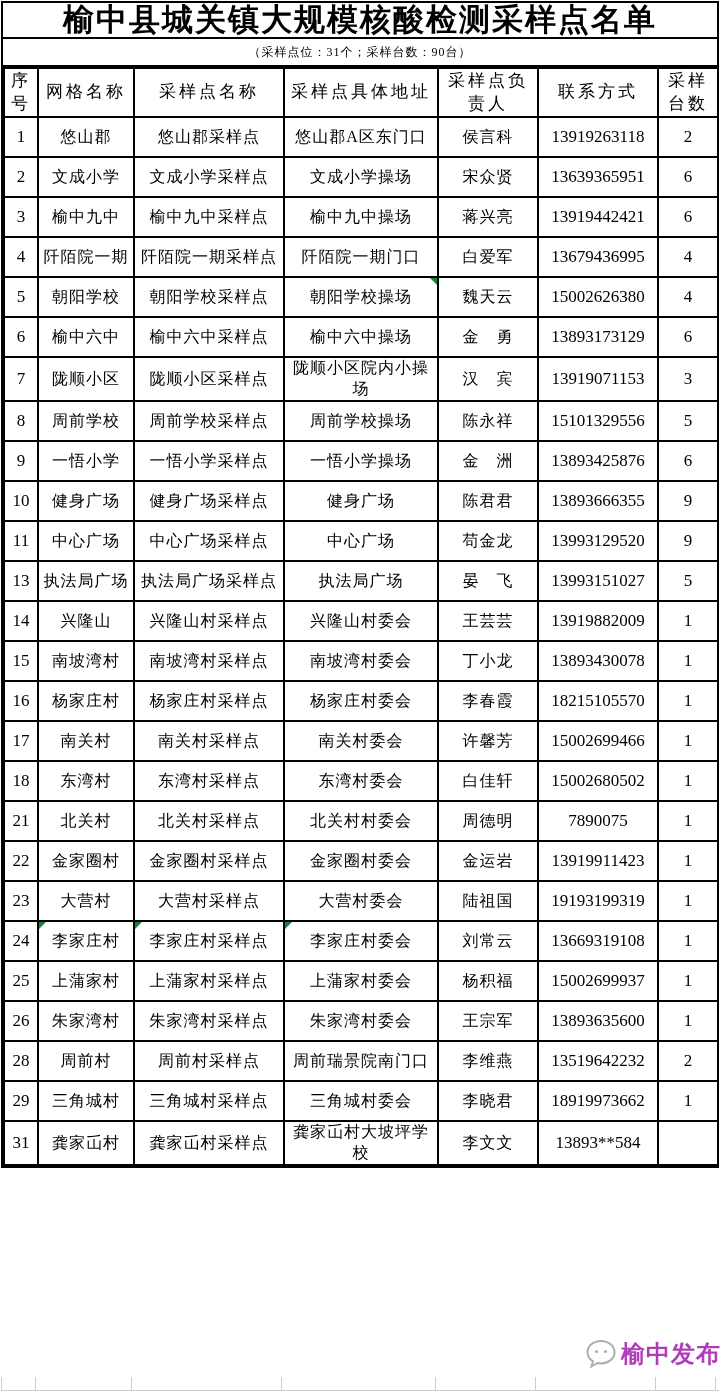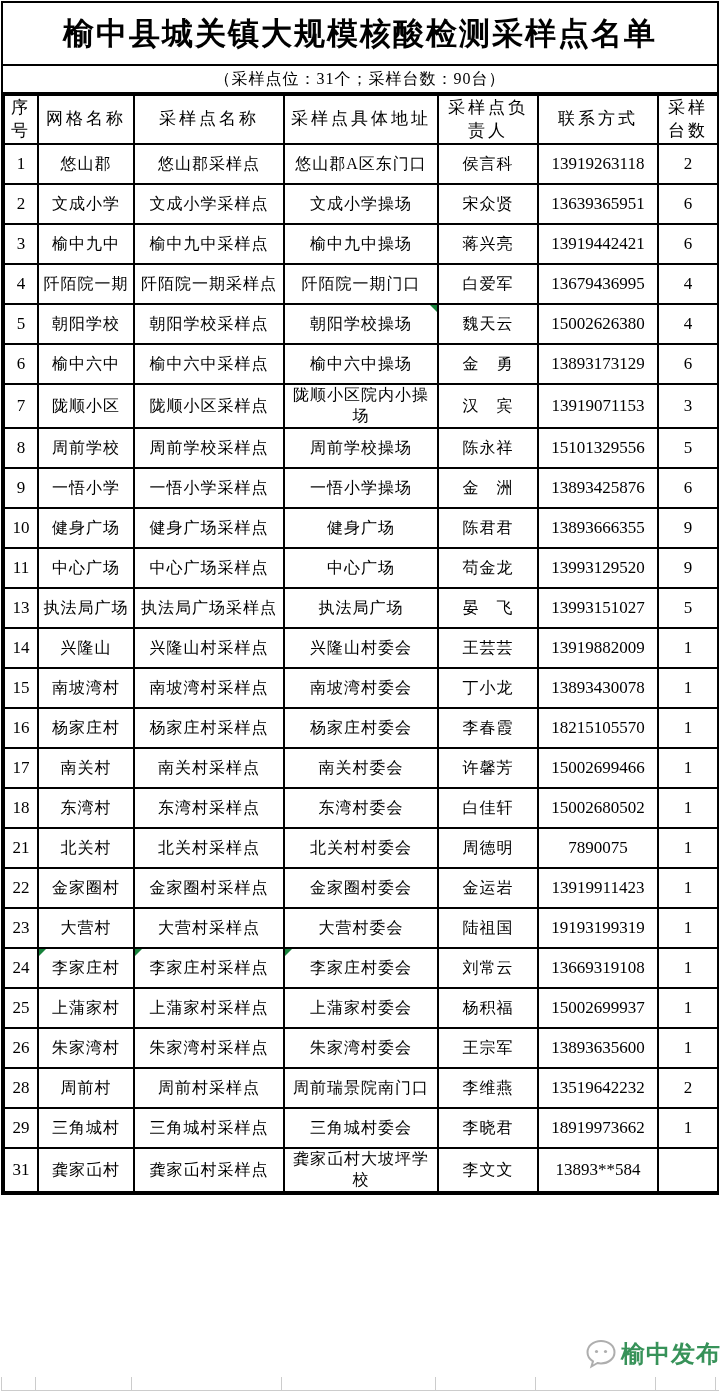--- a/index.html
+++ b/index.html
@@ -3,28 +3,28 @@
 <meta charset="utf-8">
 <style>
   * { margin:0; padding:0; box-sizing:border-box; }
   html,body { width:721px; height:1393px; background:#ffffff; overflow:hidden;
               font-family:"Liberation Serif", serif; color:#000; }
   .stage { position:relative; width:721px; height:1393px; background:#fff; }
 
   .sheet { position:absolute; left:1px; top:1px; width:718px;
            border:2px solid #000; background:#fff; }
 
-  .title-band { height:63px; border-bottom:2px solid #000;
+  .title-band { height:36px; border-bottom:2px solid #000;
                 display:flex; align-items:center; justify-content:center; }
   .title-band h1 { font-family:"Liberation Sans", sans-serif; font-weight:bold;
                    font-size:31px; letter-spacing:2px; white-space:nowrap; }
 
   .subtitle-band { height:28px; border-bottom:2px solid #000;
                    display:flex; align-items:center; justify-content:center;
-                   font-size:16px; letter-spacing:1px; }
+                   font-size:12px; letter-spacing:1px; }
 
   table { border-collapse:collapse; table-layout:fixed; width:100%; }
   th, td { border:2px solid #000; text-align:center; vertical-align:middle;
            overflow:hidden; position:relative; padding:0 1px; }
   thead th { height:49px; font-size:17px; font-weight:normal; letter-spacing:3px;
              line-height:1.35; }
   tbody tr { height:40px; }
   tbody td { font-size:16px; }
   td.c-seq, td.c-contact, td.c-count { font-family:"Liberation Serif", serif; font-size:17px; letter-spacing:0; }
   td.c-grid, td.c-point, td.c-address, td.c-leader { letter-spacing:1px; }
@@ -37,21 +37,21 @@
   .gmark.tl { top:0; left:0; border-top:7px solid #17823b; border-right:7px solid transparent; }
   .gmark.tr { top:0; right:0; border-top:7px solid #17823b; border-left:7px solid transparent; }
 
   .ghost-row { position:absolute; left:1px; top:1377px; width:718px; height:14px;
                display:flex; border-left:1px solid #cccccc; border-bottom:1px solid #cccccc; }
   .ghost-cell { border-right:1px solid #cccccc; height:100%; }
 
   .watermark { position:absolute; left:584px; top:1334px; width:136px; height:40px;
                display:flex; align-items:center; gap:3px; opacity:.85; pointer-events:none; }
   .watermark .wm-text { font-family:"Liberation Sans", sans-serif; font-weight:bold;
-               font-size:24px; color:#15803d; letter-spacing:1px; white-space:nowrap;
+               font-size:24px; color:#a21caf; letter-spacing:1px; white-space:nowrap;
                text-shadow:1px 1px 0 rgba(255,255,255,.95), -1px -1px 0 rgba(255,255,255,.6); }
   .watermark svg { display:block; }
 </style>
 </head>
 <body>
 
 <div class="stage">
 
   <div class="sheet">
 

